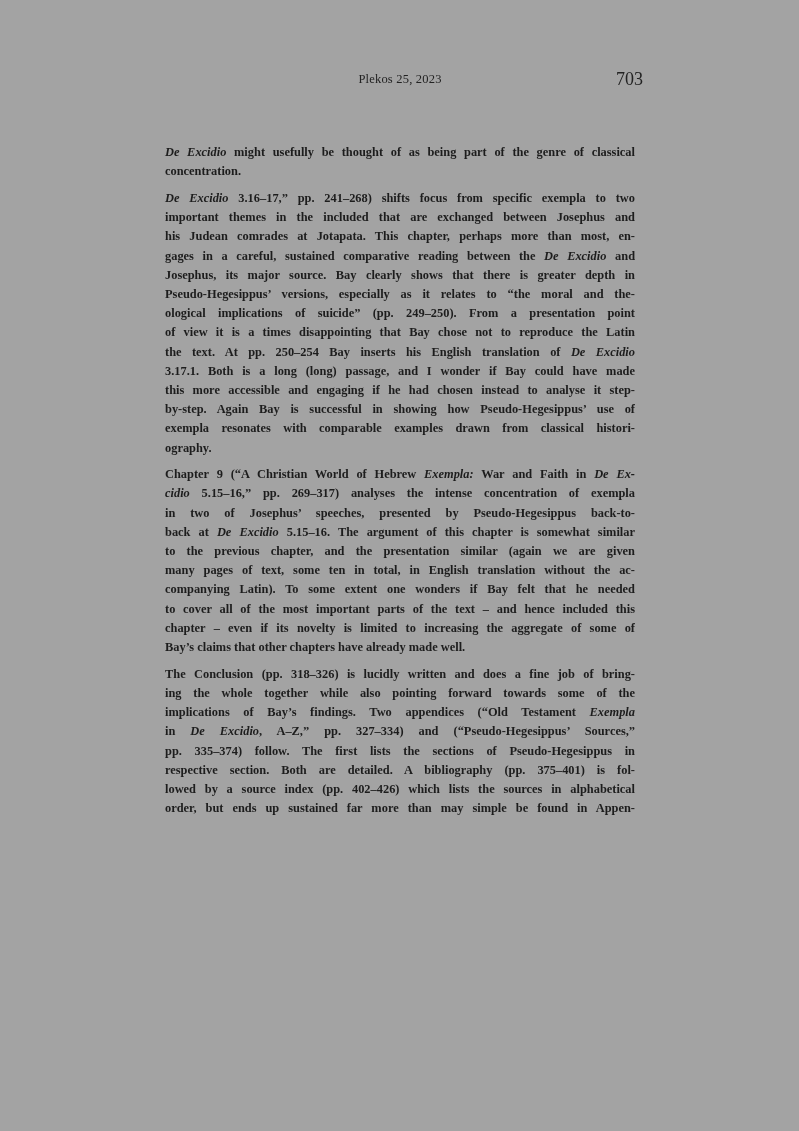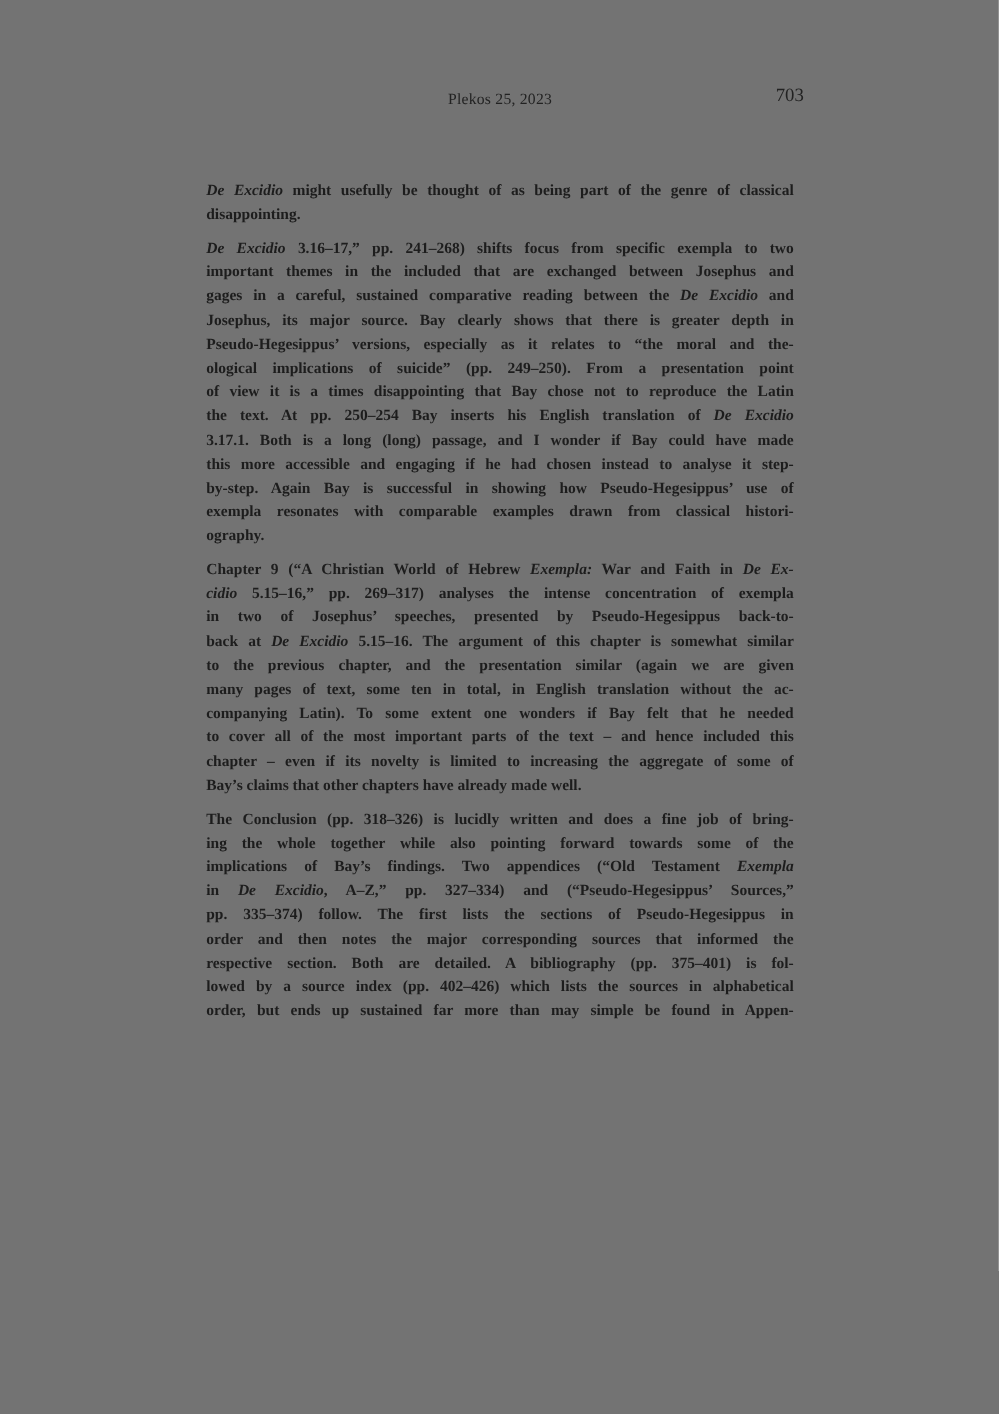--- a/index.html
+++ b/index.html
@@ -11,39 +11,39 @@
     width: 799px;
     height: 1131px;
     position: relative;
     font-family: "Liberation Serif", "DejaVu Serif", serif;
     color: #1d1d1d;
     overflow: hidden;
   }
   .page {
     position: absolute;
     inset: 0;
-    background: #737373;
+    background: #a3a3a3;
   }
   .running-header {
     position: absolute;
     top: 72px;
     left: 165px;
     width: 470px;
     text-align: center;
     font-size: 12.5px;
     letter-spacing: 0.2px;
     color: #222222;
   }
   .page-number {
     position: absolute;
     top: 69px;
     left: 165px;
     width: 478px;
     text-align: right;
-    font-size: 15px;
+    font-size: 18px;
     color: #222222;
   }
   .text-column {
     position: absolute;
     top: 143px;
     left: 165px;
     width: 470px;
     font-size: 12.4px;
     color: #1d1d1d;
     font-weight: bold;
@@ -66,25 +66,26 @@
 </style>
 </head>
 <body>
 
 <div class="page">
   <div class="running-header">Plekos 25, 2023</div>
   <div class="page-number">703</div>
   <div class="text-column">
       <div class="paragraph">
         <div class="line"><span class="italic">De Excidio</span><span> might usefully be thought of as being part of the genre of classical</span></div>
-        <div class="line no-justify"><span>disappointing.</span></div>
+        <div class="line no-justify"><span>concentration.</span></div>
       </div>
       <div class="paragraph">
         <div class="line"><span class="italic">De Excidio</span><span> 3.16–17,” pp. 241–268) shifts focus from specific exempla to two</span></div>
         <div class="line"><span>important themes in the included that are exchanged between Josephus and</span></div>
+        <div class="line"><span>his Judean comrades at Jotapata. This chapter, perhaps more than most, en-</span></div>
         <div class="line"><span>gages in a careful, sustained comparative reading between the </span><span class="italic">De Excidio</span><span> and</span></div>
         <div class="line"><span>Josephus, its major source. Bay clearly shows that there is greater depth in</span></div>
         <div class="line"><span>Pseudo-Hegesippus’ versions, especially as it relates to “the moral and the-</span></div>
         <div class="line"><span>ological implications of suicide” (pp. 249–250). From a presentation point</span></div>
         <div class="line"><span>of view it is a times disappointing that Bay chose not to reproduce the Latin</span></div>
         <div class="line"><span>the text. At pp. 250–254 Bay inserts his English translation of </span><span class="italic">De Excidio</span></div>
         <div class="line"><span>3.17.1. Both is a long (long) passage, and I wonder if Bay could have made</span></div>
         <div class="line"><span>this more accessible and engaging if he had chosen instead to analyse it step-</span></div>
         <div class="line"><span>by-step. Again Bay is successful in showing how Pseudo-Hegesippus’ use of</span></div>
         <div class="line"><span>exempla resonates with comparable examples drawn from classical histori-</span></div>
@@ -101,19 +102,18 @@
         <div class="line"><span>to cover all of the most important parts of the text – and hence included this</span></div>
         <div class="line"><span>chapter – even if its novelty is limited to increasing the aggregate of some of</span></div>
         <div class="line no-justify"><span>Bay’s claims that other chapters have already made well.</span></div>
       </div>
       <div class="paragraph">
         <div class="line"><span>The Conclusion (pp. 318–326) is lucidly written and does a fine job of bring-</span></div>
         <div class="line"><span>ing the whole together while also pointing forward towards some of the</span></div>
         <div class="line"><span>implications of Bay’s findings. Two appendices (“Old Testament </span><span class="italic">Exempla</span></div>
         <div class="line"><span>in </span><span class="italic">De Excidio</span><span>, A–Z,” pp. 327–334) and (“Pseudo-Hegesippus’ Sources,”</span></div>
         <div class="line"><span>pp. 335–374) follow. The first lists the sections of Pseudo-Hegesippus in</span></div>
-        <div class="line"><span>order and then notes the major corresponding sources that informed the</span></div>
         <div class="line"><span>respective section. Both are detailed. A bibliography (pp. 375–401) is fol-</span></div>
         <div class="line"><span>lowed by a source index (pp. 402–426) which lists the sources in alphabetical</span></div>
         <div class="line"><span>order, but ends up sustained far more than may simple be found in Appen-</span></div>
       </div>
     </div>
 </div>
 
 </body></html>

